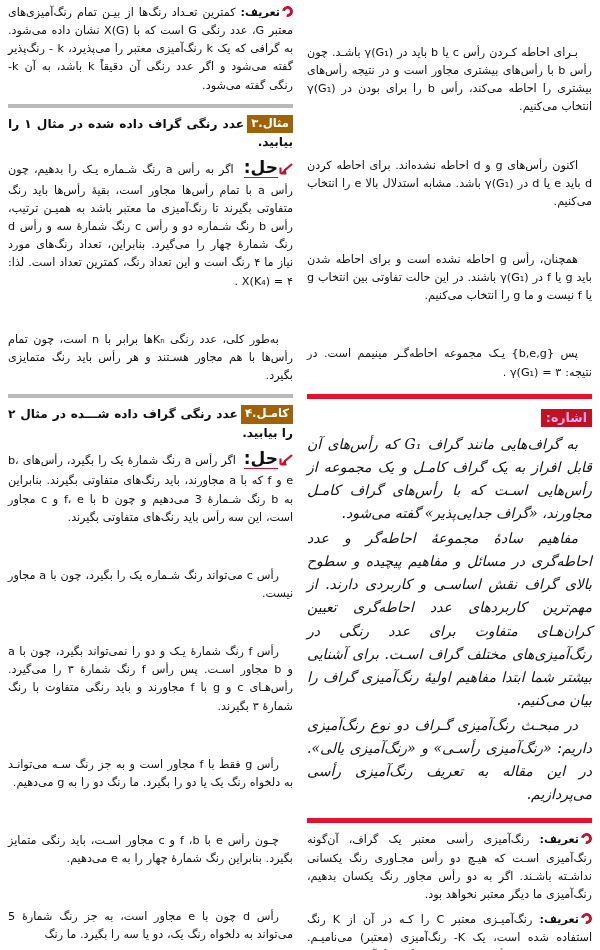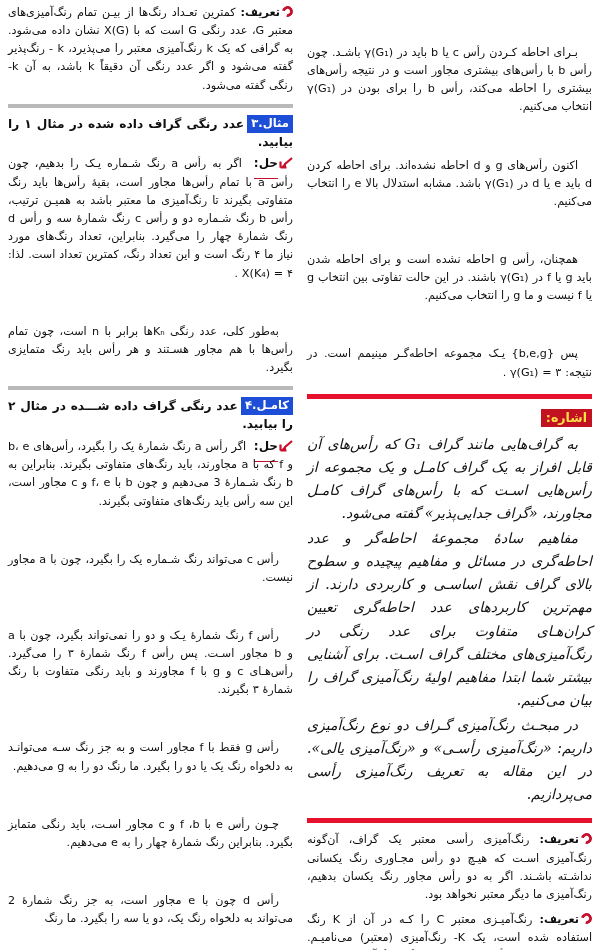--- a/index.html
+++ b/index.html
@@ -84,42 +84,42 @@
   .sol-lead { display: inline; white-space: nowrap; }
   .arrow-icon {
     display: inline-block;
     width: 14px;
     height: 12px;
     vertical-align: -2px;
     margin-left: 1px;
   }
   .sol-word {
     font-weight: bold;
-    font-size: 12px;
+    font-size: 17px;
     border-bottom: 1.6px solid #c8102e;
-    padding-bottom: 8px;
+    padding-bottom: 0px;
   }
 
   
   .example-divider {
     height: 4px;
     background: #b9b9b9;
     margin: 9px 0 7px 0;
     width: 100%;
   }
   .example-head {
     font-size: 12.2px;
     font-weight: bold;
     line-height: 1.5;
     text-align: justify;
     margin: 0 0 3px 0;
   }
   .example-tag {
     display: inline-block;
-    background: #1d4ed8;
+    background: #a16207;
     color: #ffffff;
     font-weight: bold;
     font-size: 11.6px;
     padding: 0px 4px 1px 4px;
     margin-left: 3px;
     vertical-align: 1px;
   }
 
   
   .red-rule {
@@ -128,21 +128,21 @@
     width: 100%;
     margin: 12px 0 8px 0;
   }
   .hint-tag-row {
     text-align: right;
     margin: 0 0 6px 0;
   }
   .hint-tag {
     display: inline-block;
     background: #c21120;
-    color: #fde047;
+    color: #f0abfc;
     font-weight: bold;
     font-size: 12.6px;
     padding: 1px 5px 2px 5px;
     margin-left: 23px;
   }
   p.hint-para {
     margin: 0 0 1px 0;
     font-size: 14px;
     line-height: 1.66;
     text-align: justify;
@@ -210,17 +210,17 @@
 
     <p class="para"><span class="sol-lead"><span class="arrow-icon"><svg width="14" height="12" viewBox="0 0 14 12" xmlns="http://www.w3.org/2000/svg">
               <path d="M13 1 L5.5 7.5 M1.5 10.5 L1.5 4.5 M1.5 10.5 L7.5 10.5" stroke="#c8102e" stroke-width="2.2" fill="none"></path>
               <path d="M1 11 L7 5 L7 11 Z" fill="#c8102e"></path>
             </svg></span><span class="sol-word">حل:</span>&nbsp; </span><span>اگر رأس a رنگ شمارهٔ یک را بگیرد، رأس‌های b، e و f که با a مجاورند، باید رنگ‌های متفاوتی بگیرند. بنابراین به b رنگ شـمارهٔ 3 می‌دهیم و چون b با f، e و c مجاور است، این سه رأس باید رنگ‌های متفاوتی بگیرند.</span></p>
 
     <p class="para indent">رأس c می‌تواند رنگ شـماره یک را بگیرد، چون با a مجاور نیست.</p>
     <p class="para indent">رأس f رنگ شمارهٔ یـک و دو را نمی‌تواند بگیرد، چون با a و b مجاور اسـت. پس رأس f رنگ شمارهٔ ۳ را می‌گیرد. رأس‌هـای c و g با f مجاورند و باید رنگی متفاوت با رنگ شمارهٔ ۳ بگیرند.</p>
     <p class="para indent">رأس g فقط با f مجاور است و به جز رنگ سـه می‌توانـد به دلخواه رنگ یک یا دو را بگیرد. ما رنگ دو را به g می‌دهیم.</p>
     <p class="para indent">چـون رأس e با f ،b و c مجاور اسـت، باید رنگی متمایز بگیرد. بنابراین رنگ شمارهٔ چهار را به e می‌دهیم.</p>
-    <p class="para indent">رأس d چون با e مجاور است، به جز رنگ شمارهٔ 2 می‌تواند به دلخواه رنگ یک، دو یا سه را بگیرد. ما رنگ</p>
+    <p class="para indent">رأس d چون با e مجاور است، به جز رنگ شمارهٔ 5 می‌تواند به دلخواه رنگ یک، دو یا سه را بگیرد. ما رنگ</p>
 
   </div>
 
 </div>
 
 </body></html>

